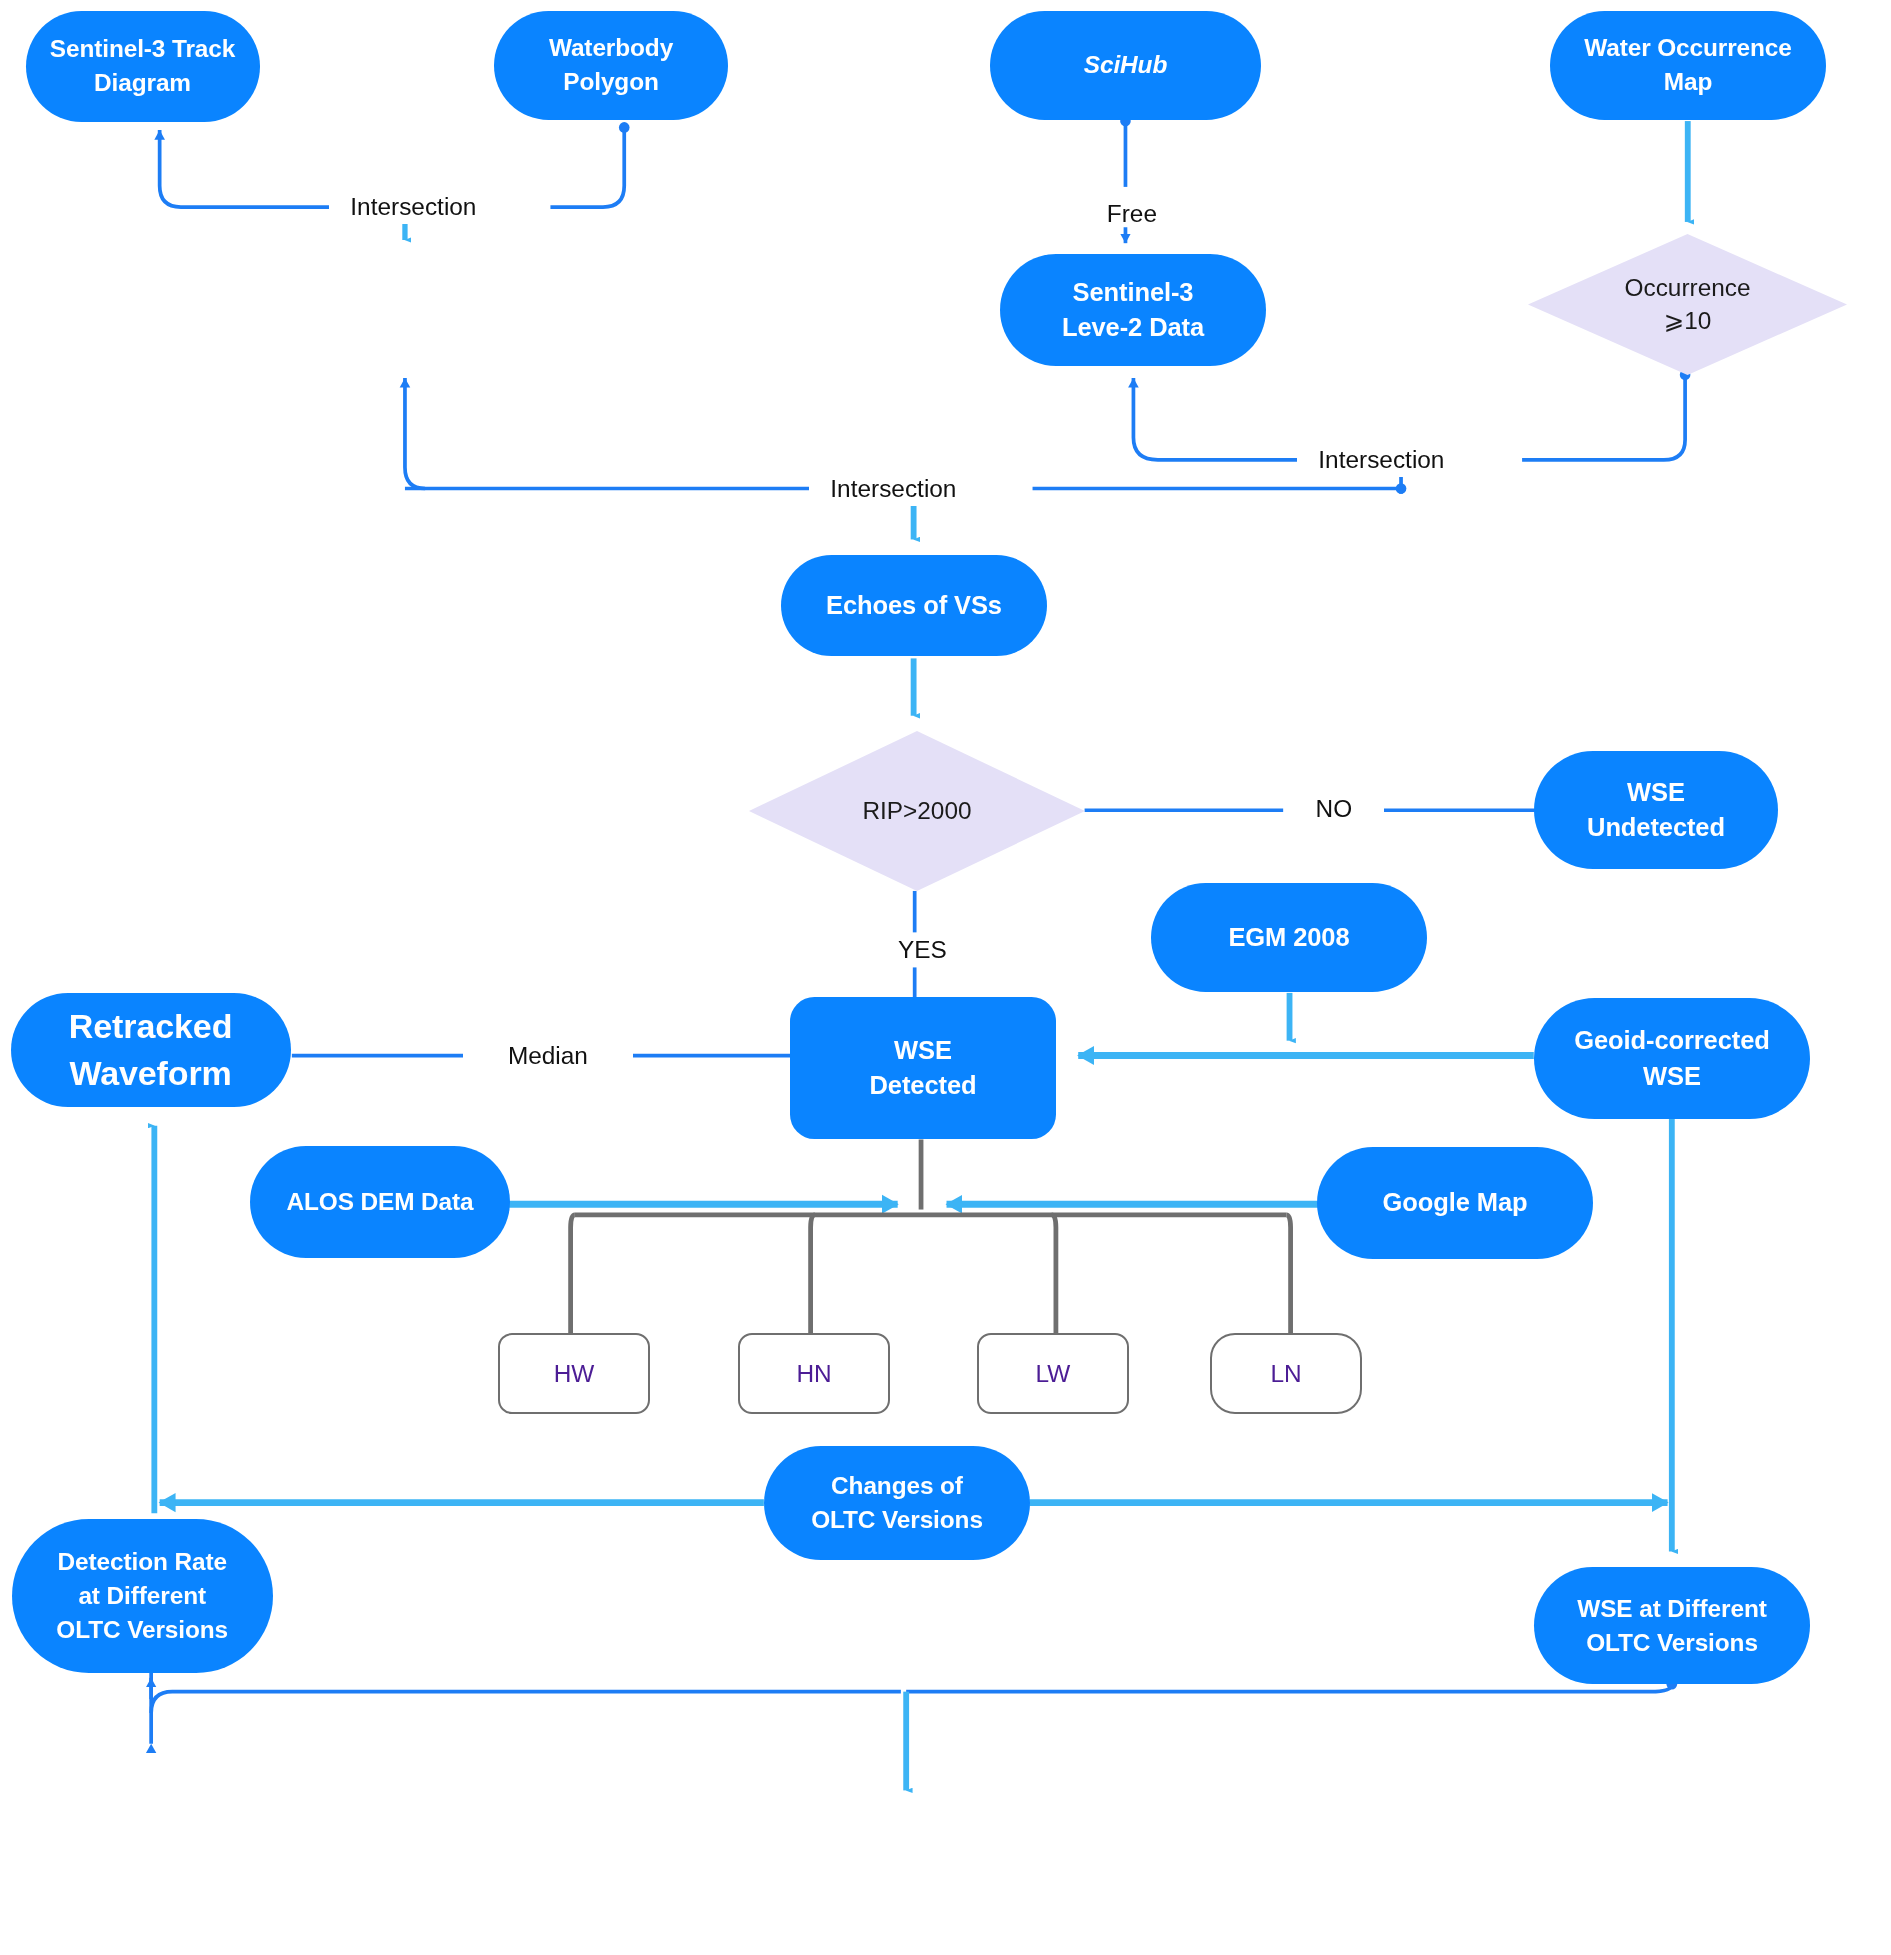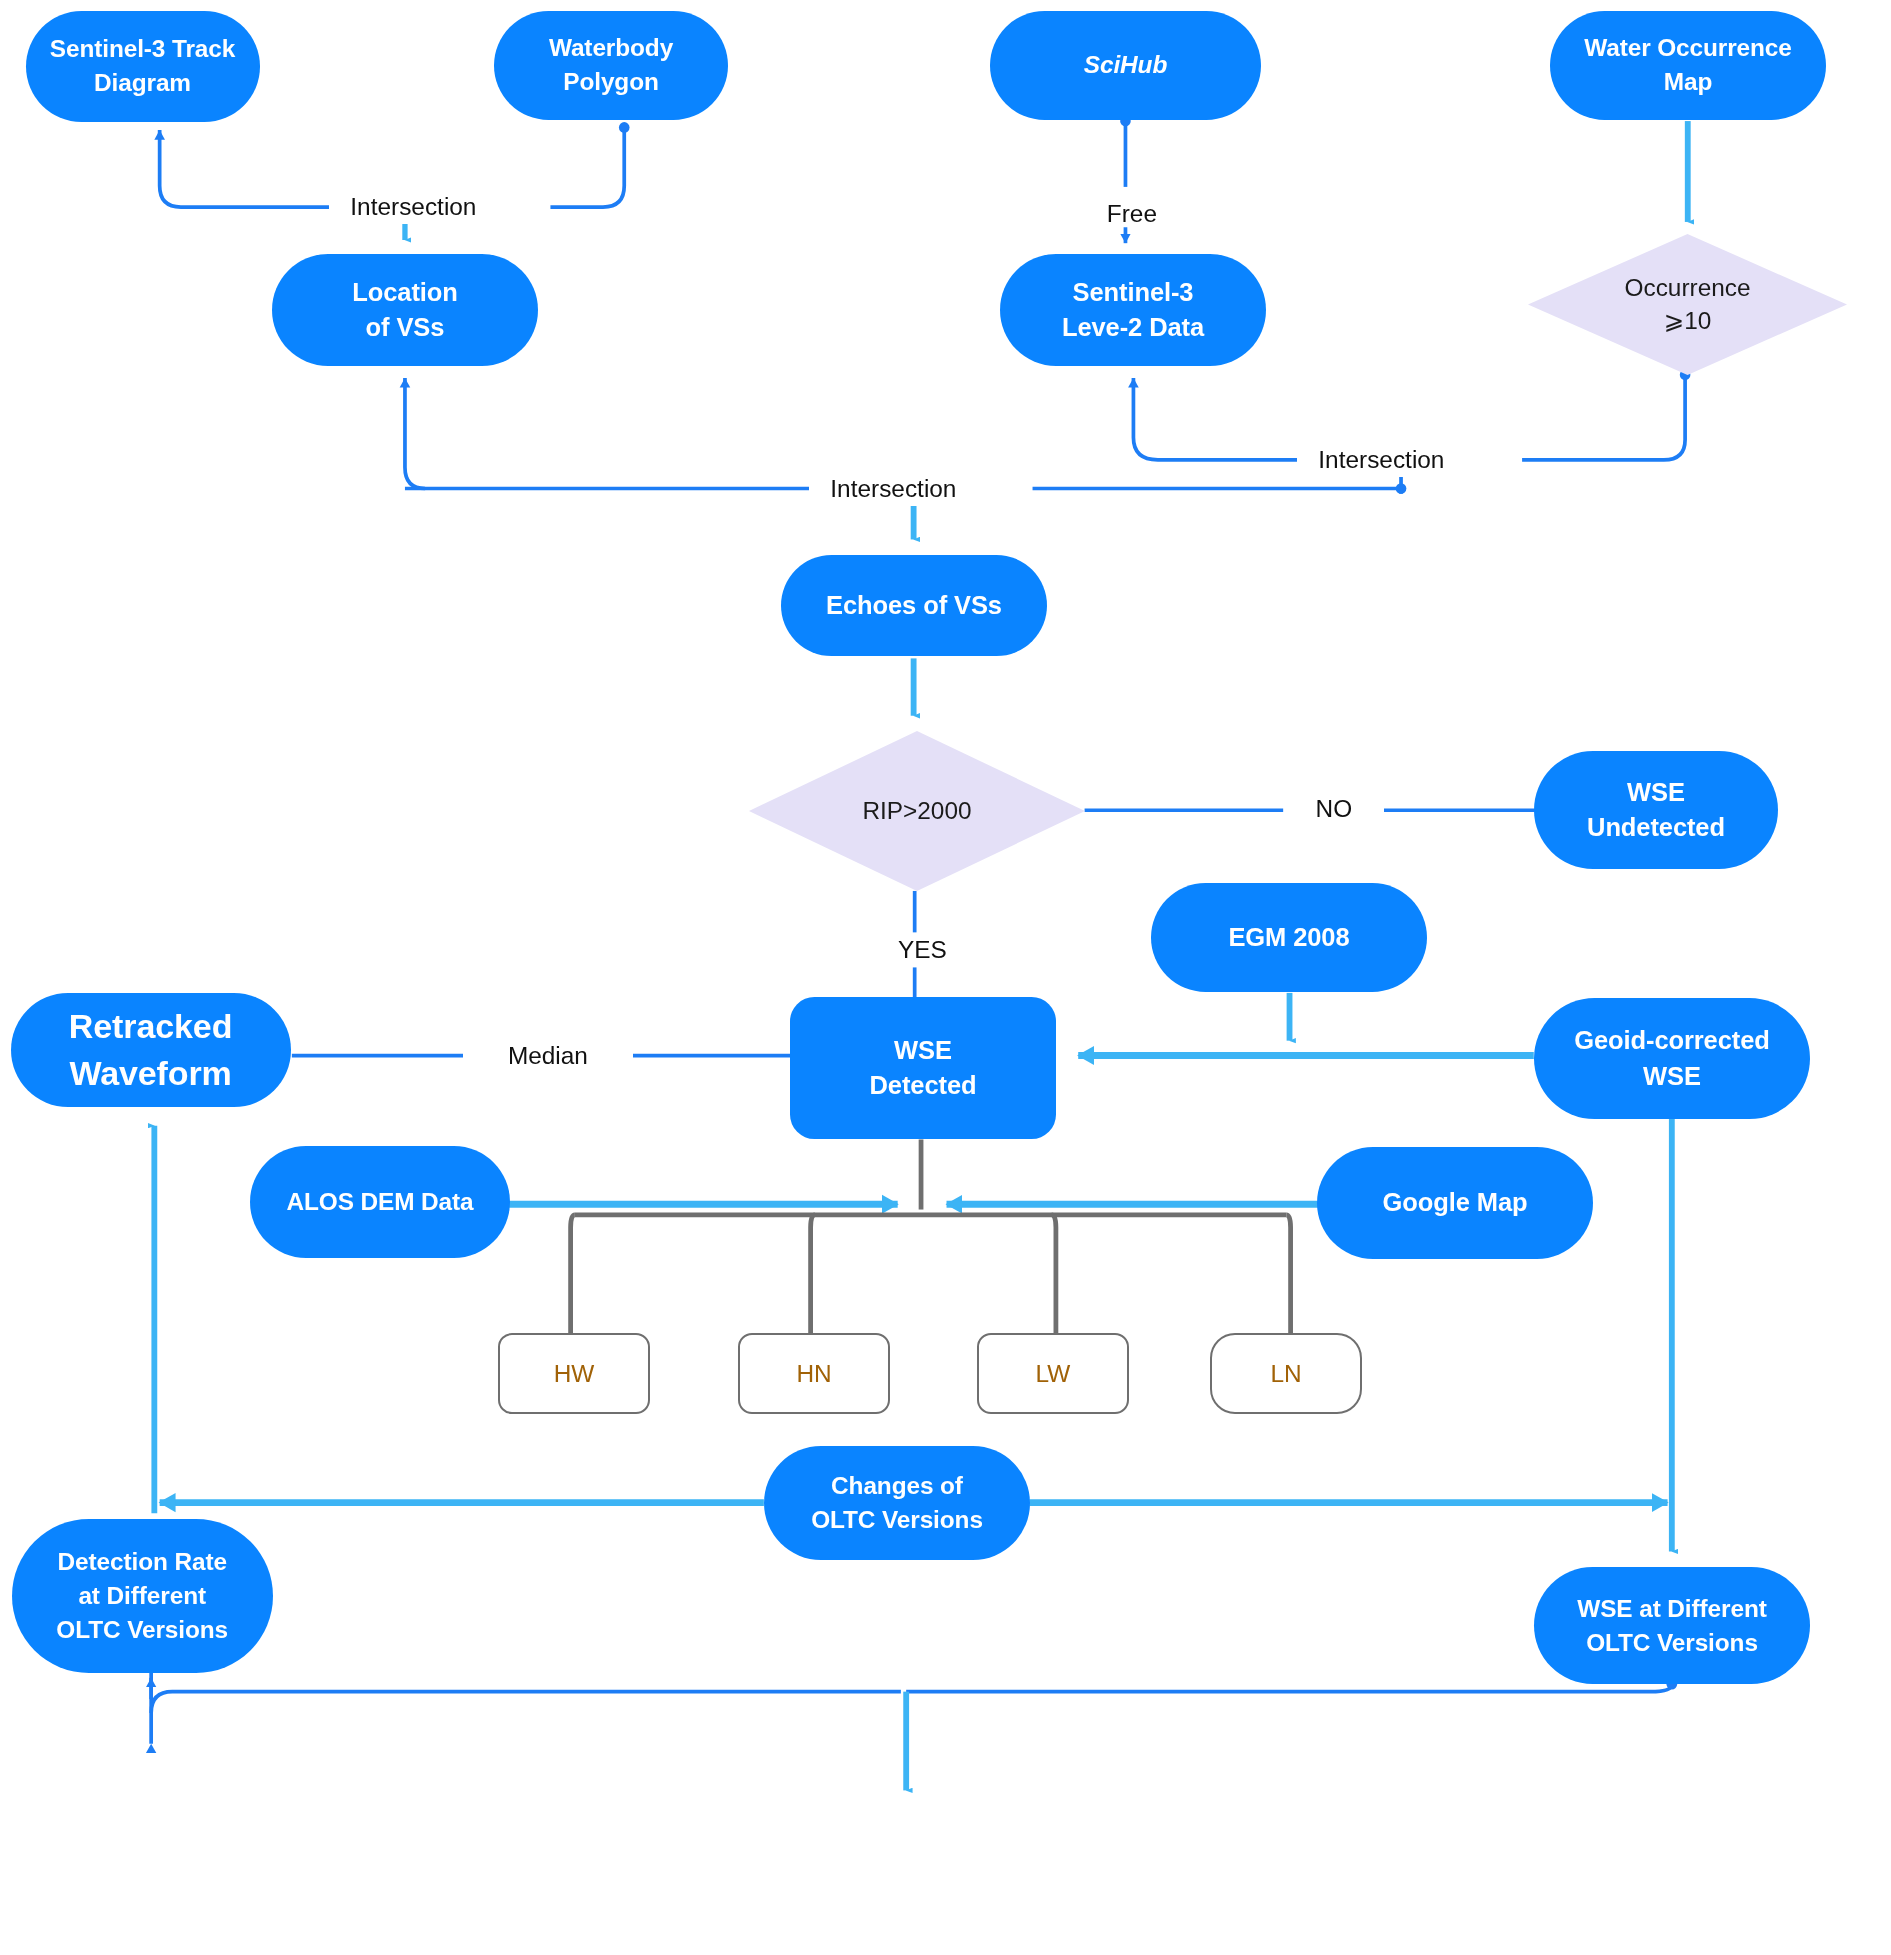--- a/index.html
+++ b/index.html
@@ -57,21 +57,21 @@
 
   .tagbox {
     position: absolute;
     box-sizing: border-box;
     display: flex;
     align-items: center;
     justify-content: center;
     background: #ffffff;
     border: 2.7px solid #6f6f6f;
     border-radius: 14px;
-    color: #a16207;
+    color: #4c1d95;
     font-weight: normal;
     z-index: 6;
   }
 
   .elabel {
     position: absolute;
     color: #111111;
     background: #ffffff;
     font-weight: normal;
     white-space: nowrap;
@@ -242,23 +242,20 @@
   </div>
 
   <div class="node pill" style="left:990px; top:10.6px; width:271px; height:109px; font-size:24.4px;font-style:italic;">
     <span>SciHub</span>
   </div>
 
   <div class="node pill" style="left:1550px; top:10.6px; width:276px; height:109px; font-size:24.4px;">
     <span>Water Occurrence<br>Map</span>
   </div>
 
-  <div class="node pill" style="left:272px; top:254px; width:266px; height:112px; font-size:25.5px;">
-    <span>Location<br>of VSs</span>
-  </div>
 
   <div class="node pill" style="left:1000px; top:254px; width:266px; height:112px; font-size:25.5px;">
     <span>Sentinel-3<br>Leve-2 Data</span>
   </div>
 
   <div class="node pill" style="left:781px; top:555px; width:266px; height:101px; font-size:25.5px;">
     <span>Echoes of VSs</span>
   </div>
 
   <div class="node pill" style="left:1534px; top:751px; width:244px; height:118px; font-size:25.5px;">

